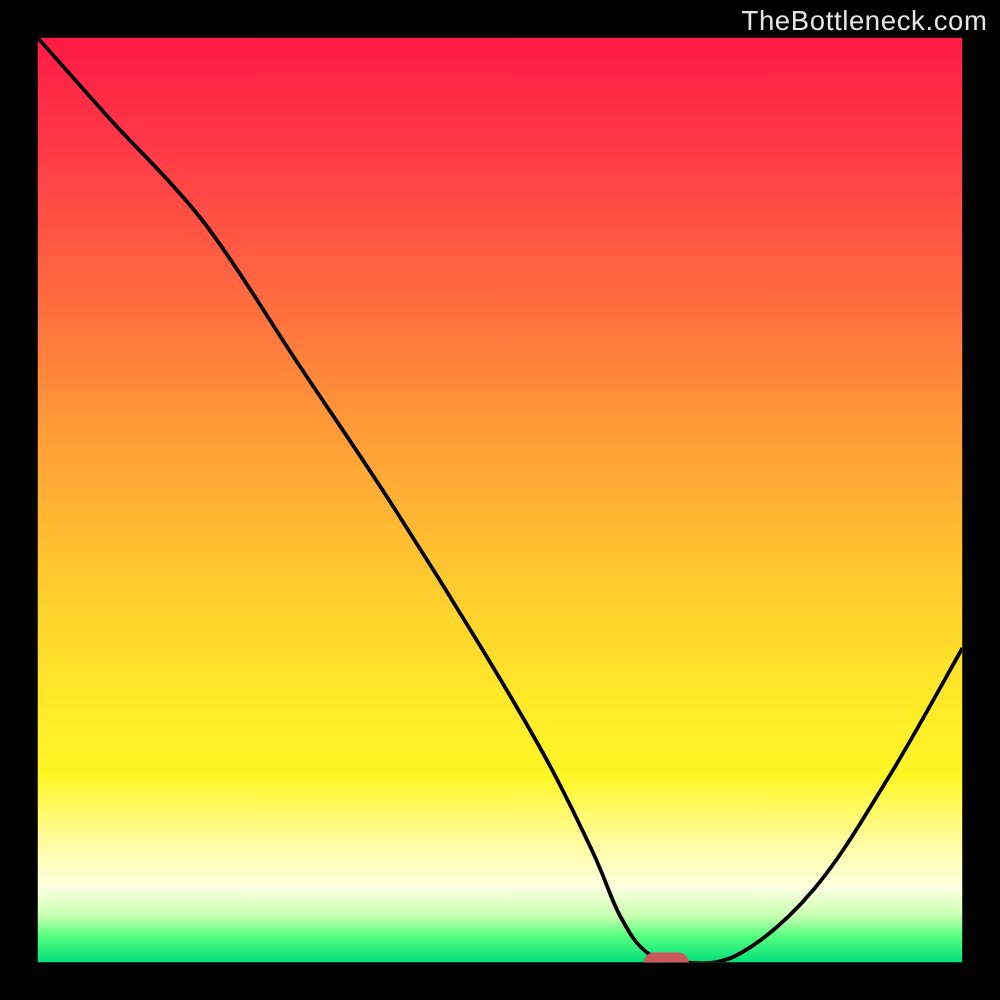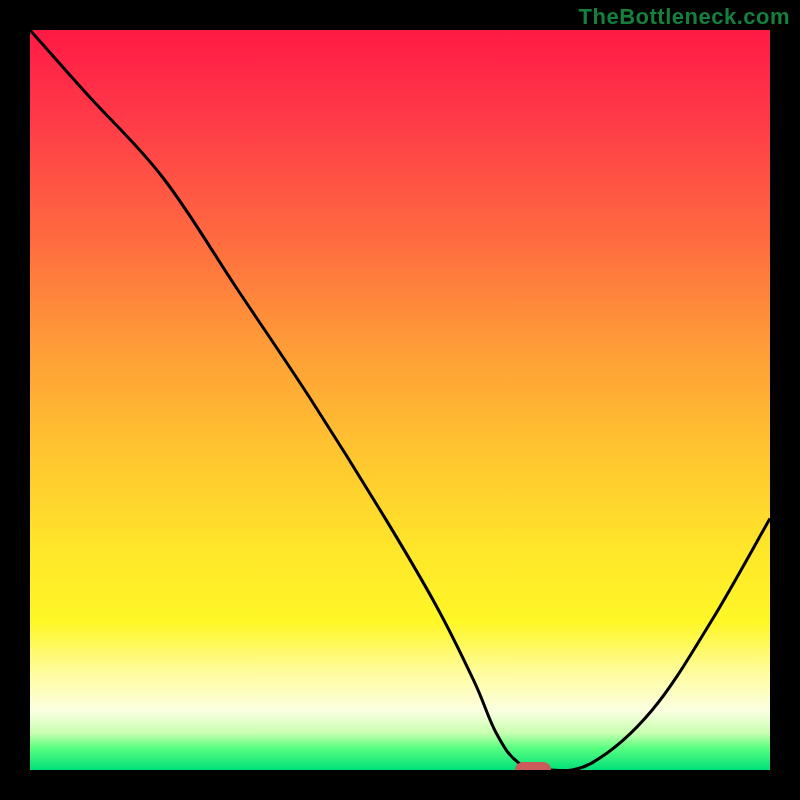--- a/index.html
+++ b/index.html
@@ -14,23 +14,23 @@
   .frame {
     position: relative;
     width: 800px;
     height: 800px;
     background: #000;
   }
   .watermark {
     position: absolute;
     top: 4px;
     right: 10px;
-    color: #15803d;
+    color: #e5e5e5;
     font-size: 22px;
-    font-weight: 700;
+    font-weight: 400;
     letter-spacing: 0.5px;
     z-index: 30;
   }
   .plot-area {
     position: absolute;
     left: 30px;
     top: 30px;
     width: 740px;
     height: 740px;
     overflow: hidden;

